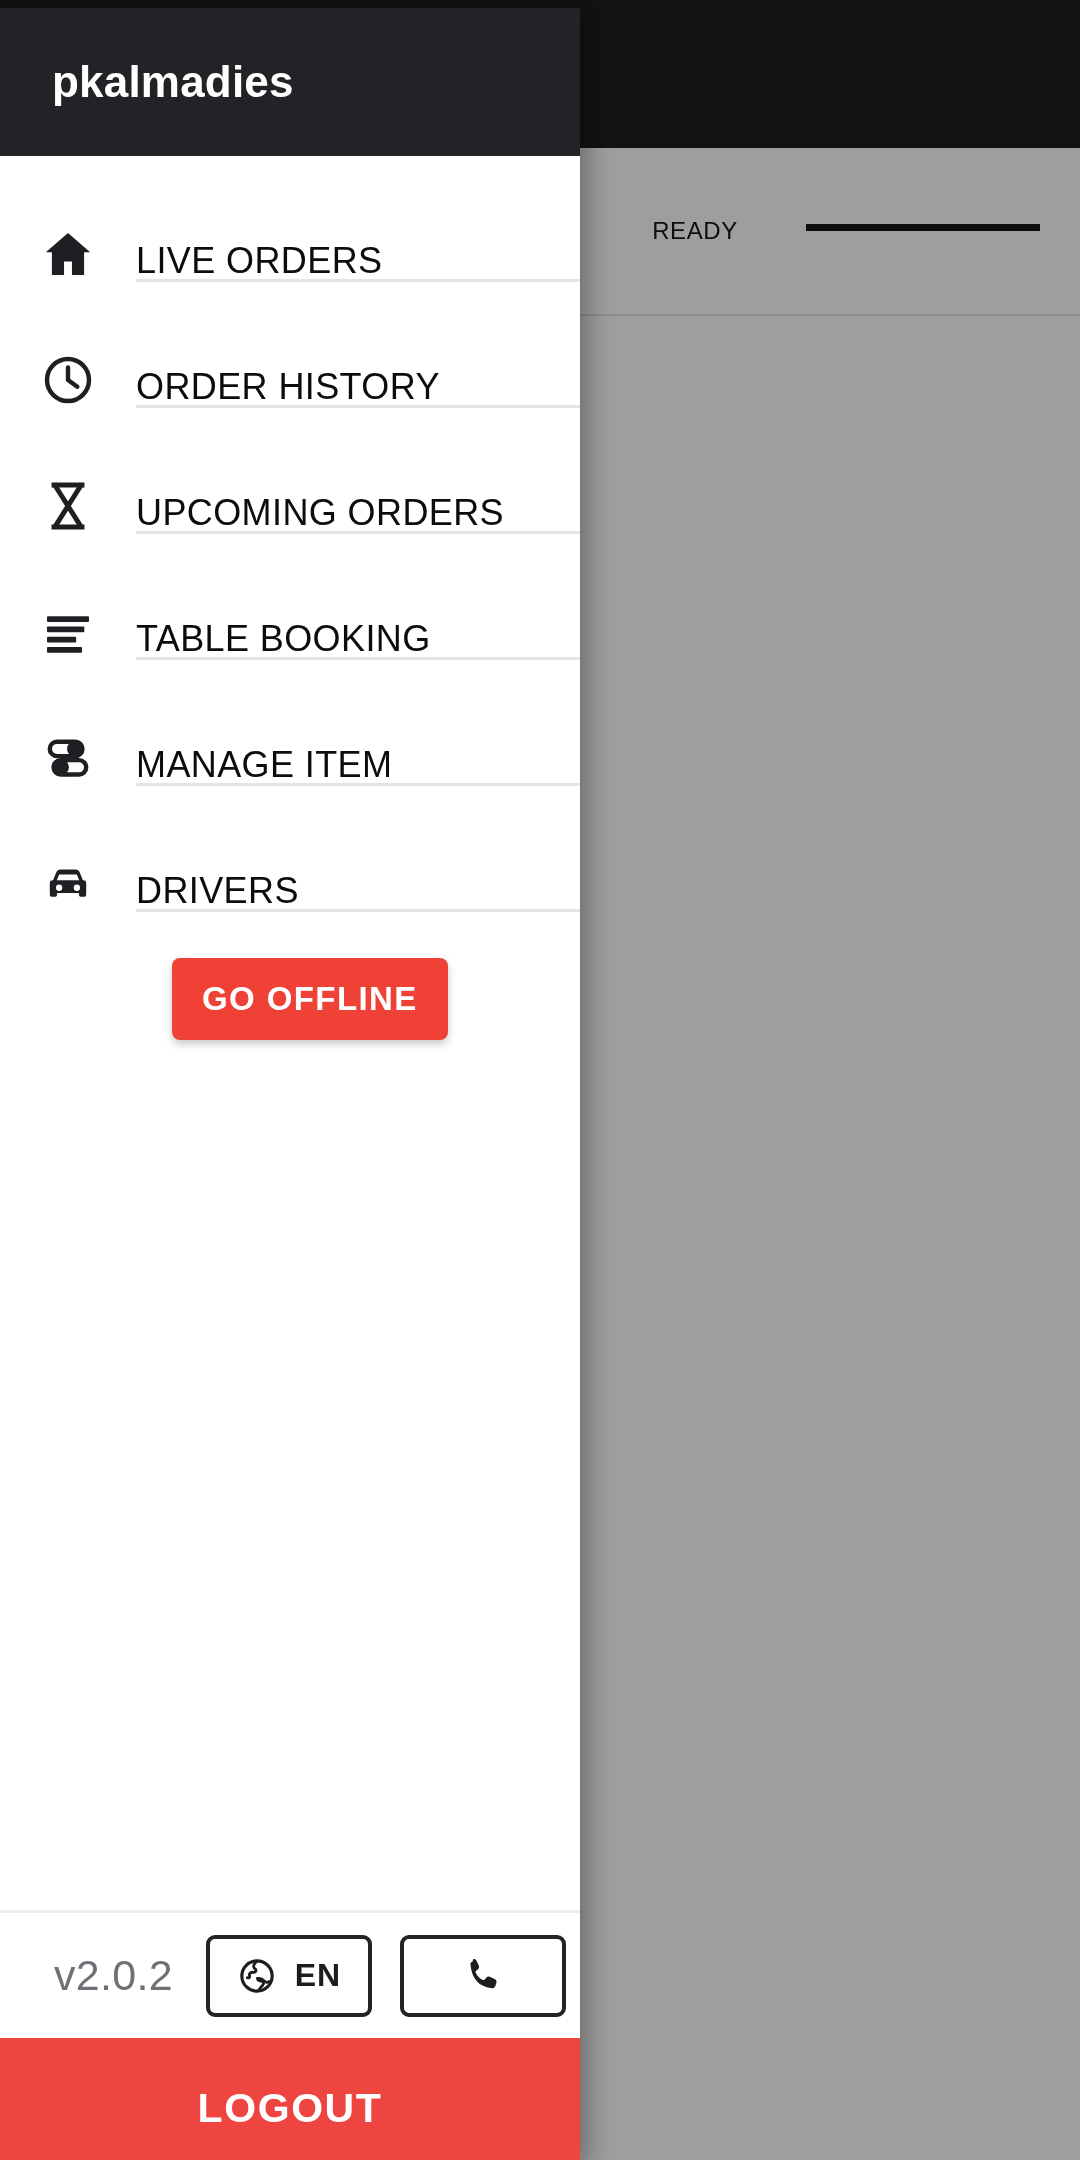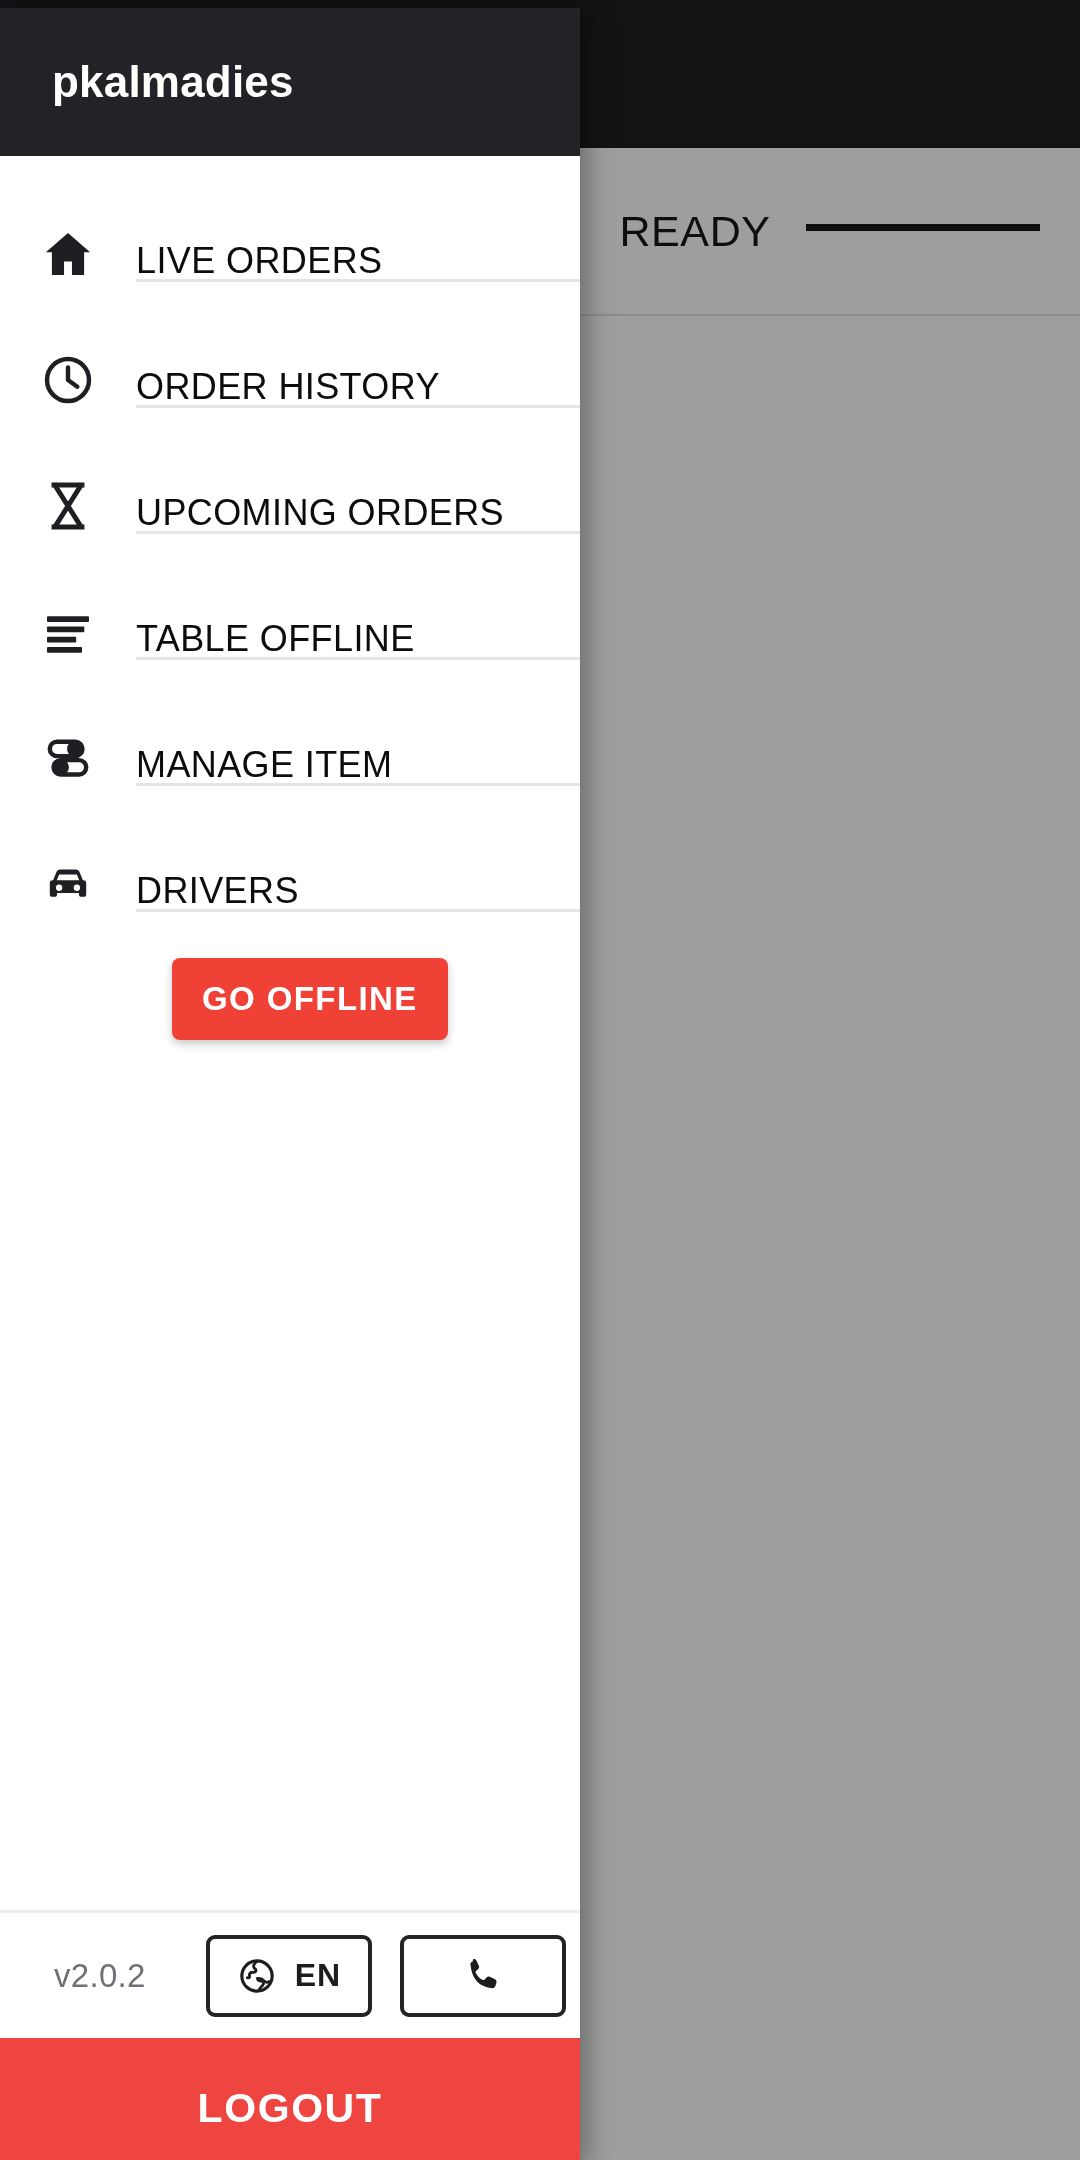--- a/index.html
+++ b/index.html
@@ -43,21 +43,21 @@
     align-items: center;
     justify-content: flex-start;
   }
   .app-tab {
     position: absolute;
     top: 0;
     height: 166px;
     display: flex;
     align-items: center;
     justify-content: center;
-    font-size: 43px;
+    font-size: 24px;
     letter-spacing: 0.6px;
     color: #17181a;
     font-weight: 400;
   }
   .app-tab-ready {
     left: 560px;
     width: 270px;
   }
   .app-tab-indicator {
     position: absolute;
@@ -199,21 +199,21 @@
     height: 128px;
     background: #ffffff;
     border-top: 3px solid #ececec;
     display: flex;
     align-items: center;
     box-sizing: border-box;
   }
   .version-text {
     position: absolute;
     left: 54px;
-    font-size: 33px;
+    font-size: 43px;
     color: #6e7176;
     letter-spacing: 0.3px;
   }
   .footer-btn {
     position: absolute;
     height: 82px;
     border: 4px solid #222426;
     border-radius: 9px;
     background: #ffffff;
     display: flex;
@@ -323,21 +323,21 @@
 
         <div class="menu-item">
           <span class="menu-icon">
             <svg width="56" height="56" viewBox="0 0 24 24" fill="#1d1f22">
               <rect x="3" y="5.2" width="18" height="2.5" rx="0.4"></rect>
               <rect x="3" y="9.6" width="16" height="2.5" rx="0.4"></rect>
               <rect x="3" y="14" width="12.5" height="2.5" rx="0.4"></rect>
               <rect x="3" y="18.4" width="15" height="2.5" rx="0.4"></rect>
             </svg>
           </span>
-          <span class="menu-label">TABLE OFFLINE</span>
+          <span class="menu-label">TABLE BOOKING</span>
           <span class="divider"></span>
         </div>
 
         <div class="menu-item">
           <span class="menu-icon">
             <svg width="56" height="56" viewBox="0 0 24 24" fill="none">
               <rect x="4.2" y="5" width="14" height="6.2" rx="3.1" fill="none" stroke="#1d1f22" stroke-width="1.9"></rect>
               <circle cx="15.2" cy="8.1" r="3.6" fill="#1d1f22"></circle>
               <rect x="5.8" y="12.9" width="14" height="6.2" rx="3.1" fill="none" stroke="#1d1f22" stroke-width="1.9"></rect>
               <circle cx="8.8" cy="16" r="3.6" fill="#1d1f22"></circle>

